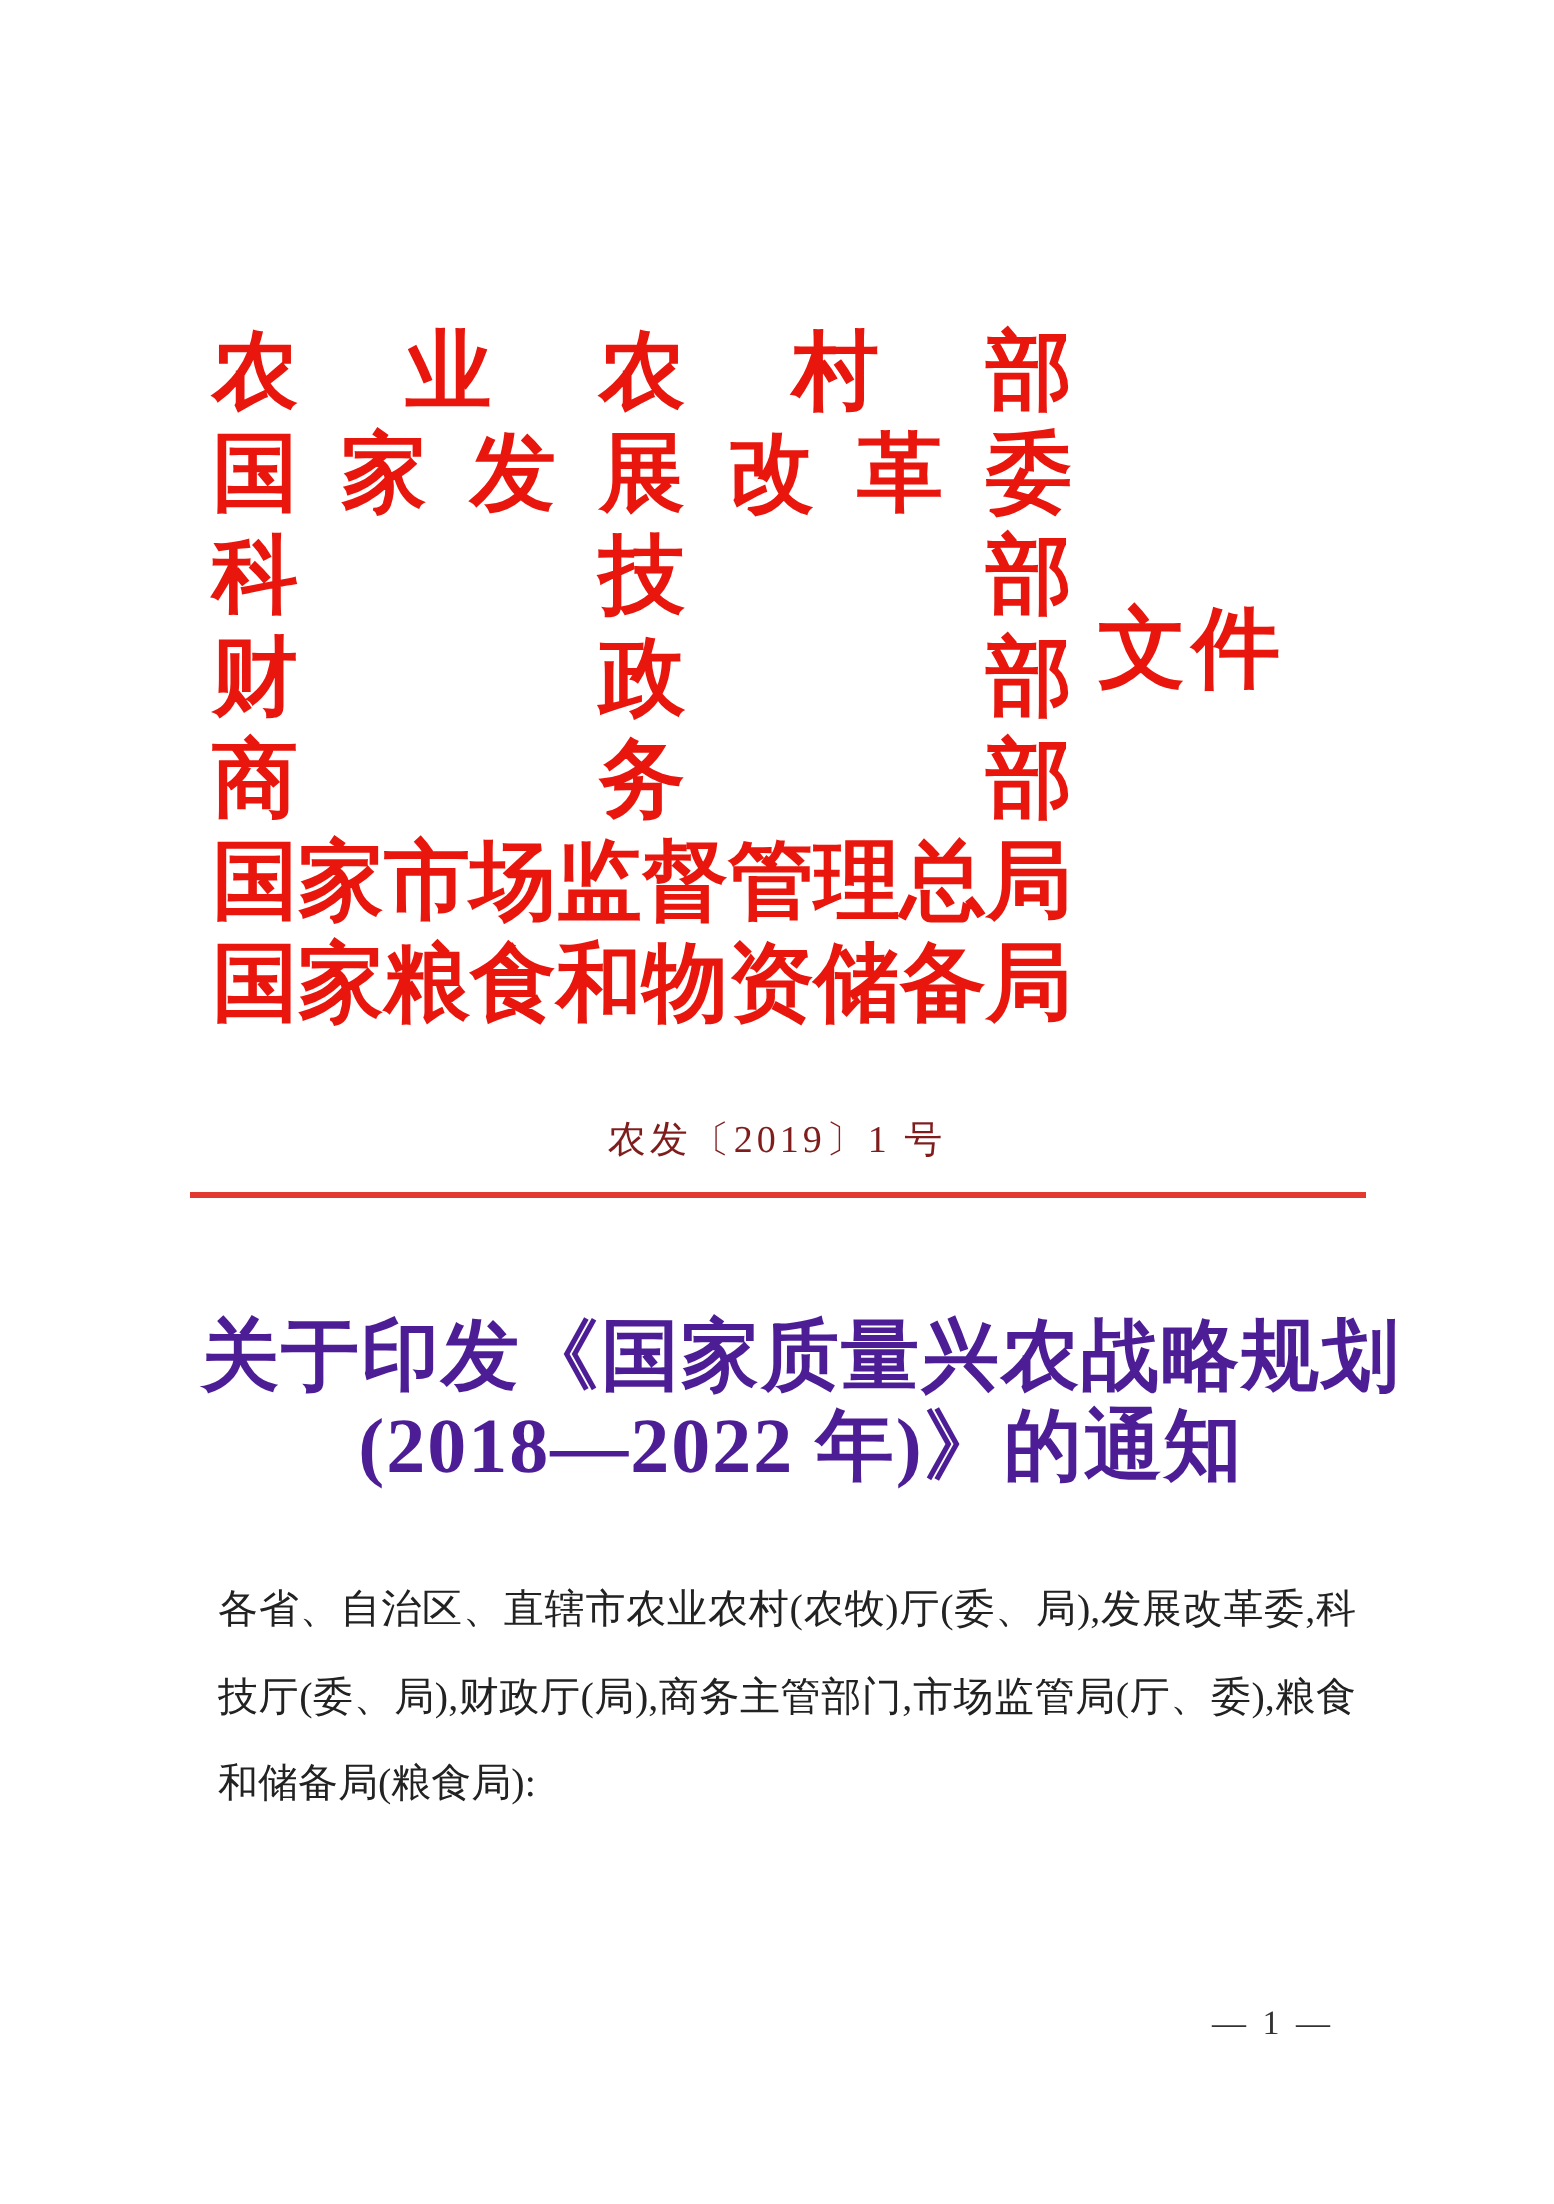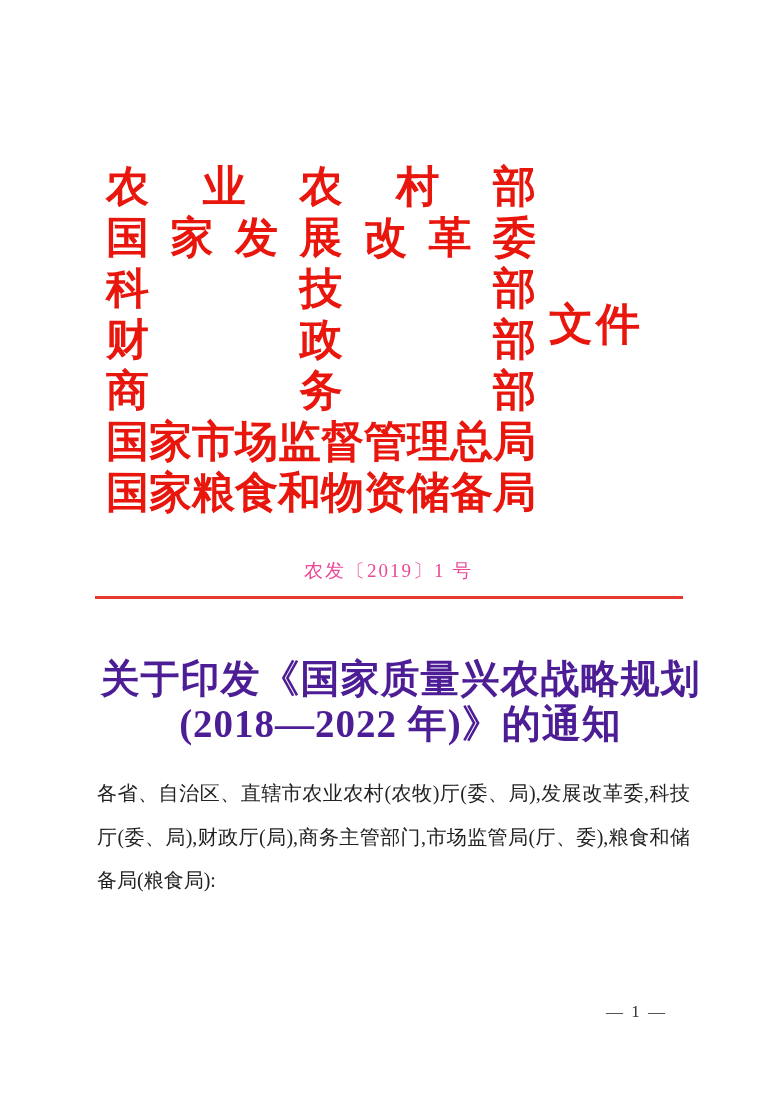--- a/index.html
+++ b/index.html
@@ -48,21 +48,21 @@
   }
   
   .doc-number {
     position: absolute;
     left: 0;
     top: 558px;
     width: 777px;
     text-align: center;
     font-size: 19px;
     line-height: 26px;
-    color: #ec4899;
+    color: #7f1d1d;
     letter-spacing: 2px;
   }
   .red-rule {
     position: absolute;
     left: 95px;
     top: 596px;
     width: 588px;
     height: 3px;
     background: #e23a2e;
   }
@@ -84,21 +84,21 @@
     position: absolute;
     left: 97px;
     top: 772px;
     width: 593px;
     font-size: 20px;
     line-height: 43.5px;
     text-align: justify;
     text-justify: inter-character;
     color: #222222;
   }
-  .para { margin: 0; }
+  .para { margin: 12px; }
   .para.indented { text-indent: 2em; }
   
   .page-number {
     position: absolute;
     top: 1000px;
     right: 110px;
     font-size: 17px;
     line-height: 24px;
     color: #333333;
     letter-spacing: 2px;

